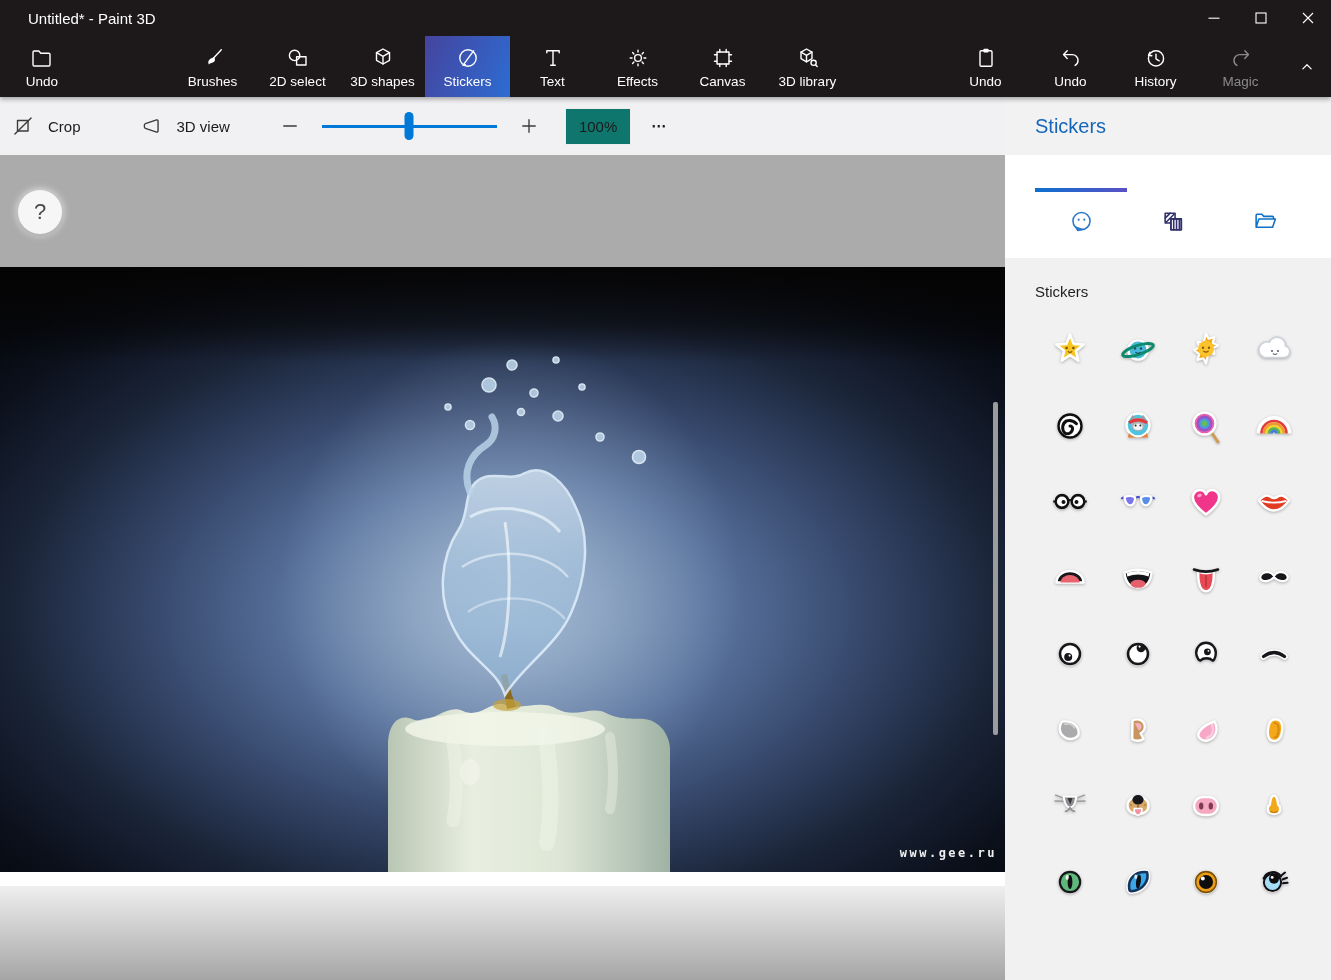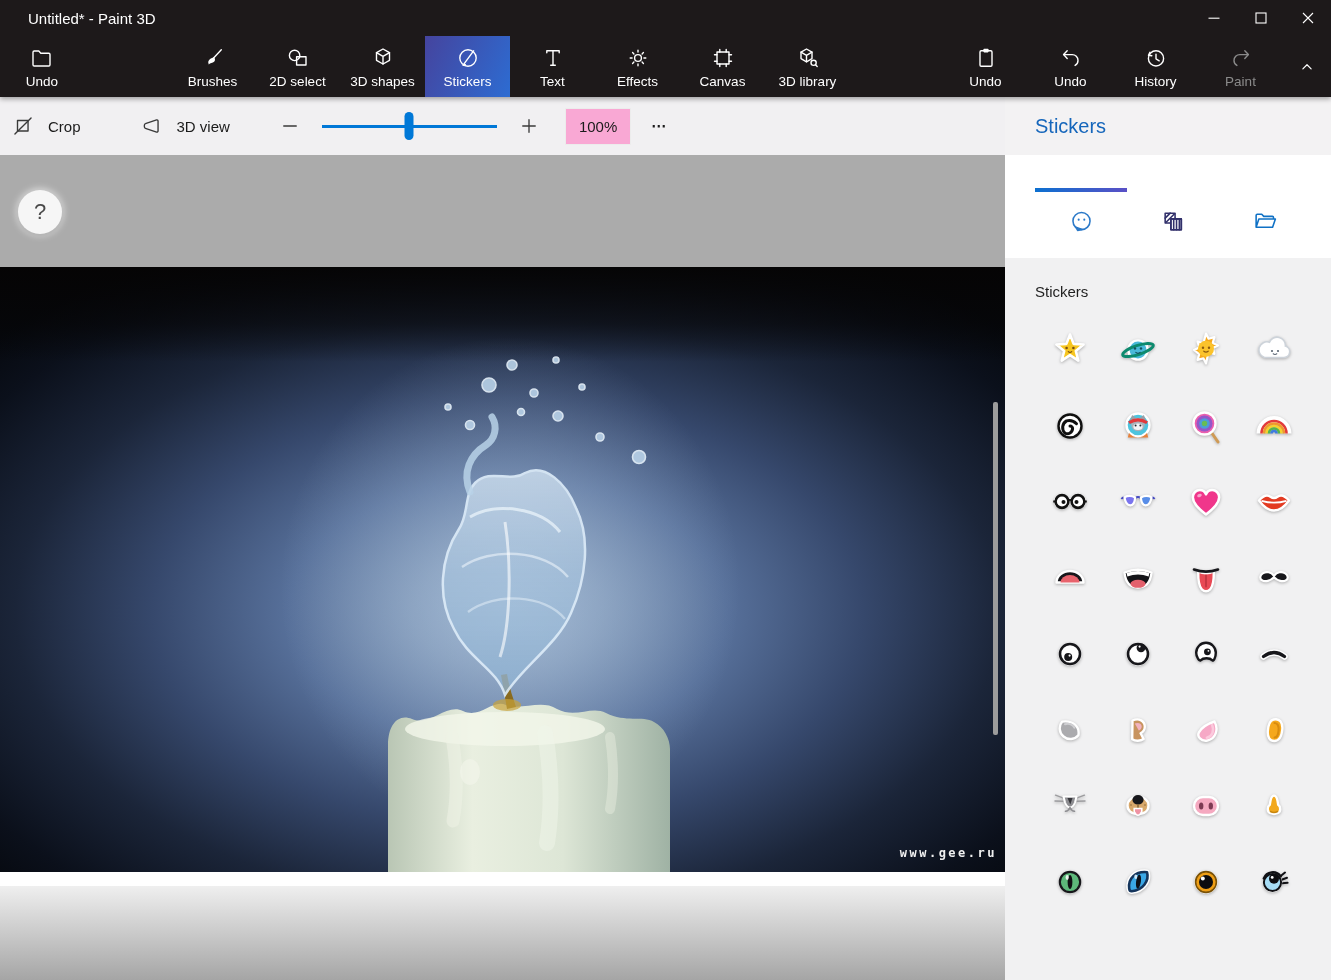--- a/index.html
+++ b/index.html
@@ -38,21 +38,21 @@
   .tool .icon22{color:#3a3a3a;display:flex}
   .tool svg{width:22px;height:22px;fill:none;stroke:currentColor;stroke-width:1.5;stroke-linecap:round;stroke-linejoin:round}
   .tool.gap{margin-left:36px}
   .zbtn{margin-left:30px;color:#3a3a3a;cursor:pointer;display:flex;padding:8px}
   .zbtn.plus{margin-left:14px}
   .zbtn svg{width:20px;height:20px;fill:none;stroke:currentColor;stroke-width:1.6;stroke-linecap:round}
   .slider{position:relative;width:175px;height:28px;margin-left:14px;cursor:pointer}
   .slider .track{position:absolute;left:0;right:0;top:13px;height:2.5px;background:var(--accent,#0078d7)}
   .slider .thumb{position:absolute;top:0;width:9px;height:28px;border-radius:4.5px;background:var(--accent,#0078d7);
                  transform:translateX(-50%)}
-  .zoomval{background:#f9a8d4;border:1px solid #ececec;font-size:15px;color:#1b1b1b;
+  .zoomval{background:#0f766e;border:1px solid #ececec;font-size:15px;color:#1b1b1b;
            padding:9px 13px;margin-left:18px;cursor:pointer}
   .more{margin-left:8px;padding:8px 12px;color:#1b1b1b;font-size:15px;font-weight:700;letter-spacing:2px;cursor:pointer}
   
   .workspace{position:absolute;left:0;top:155px;width:1005px;height:825px;background:var(--workspace-bg,#ababab)}
   .photo{position:absolute;left:0;top:112px;width:1005px;height:605px;display:block}
   .canvas-white{position:absolute;left:0;top:717px;width:1005px;height:14px;background:#ffffff}
   .canvas-fade{position:absolute;left:0;top:731px;width:1005px;height:94px;
                background:linear-gradient(#efefef,#a5a5a5)}
   .help{position:absolute;left:18px;top:35px;width:44px;height:44px;border-radius:50%;background:#f6f6f6;
         color:#4a4a4a;font-size:22px;display:flex;align-items:center;justify-content:center;cursor:pointer;
@@ -214,21 +214,21 @@
         </span>
     <span class="rlabel">History</span>
       </div>
       <div class="rtab  disabled">
     <span class="icon24">
           <svg viewBox="0 0 24 24">
             <path d="M15.8 4.8 L19.4 8.6 l-3.6 3.8"></path>
             <path d="M19.4 8.6 h-8.6 a5.8 5.8 0 0 0 -5.8 5.8 c0 2.1 1.2 4 2.9 5"></path>
           </svg>
         </span>
-    <span class="rlabel">Paint</span>
+    <span class="rlabel">Magic</span>
       </div>
     </div>
   <div class="chev">
     <svg viewBox="0 0 24 24">
         <path d="M6.5 14.5 L12 9 L17.5 14.5"></path>
       </svg>
     </div>
 </div>
 
 <div class="toolbar">

